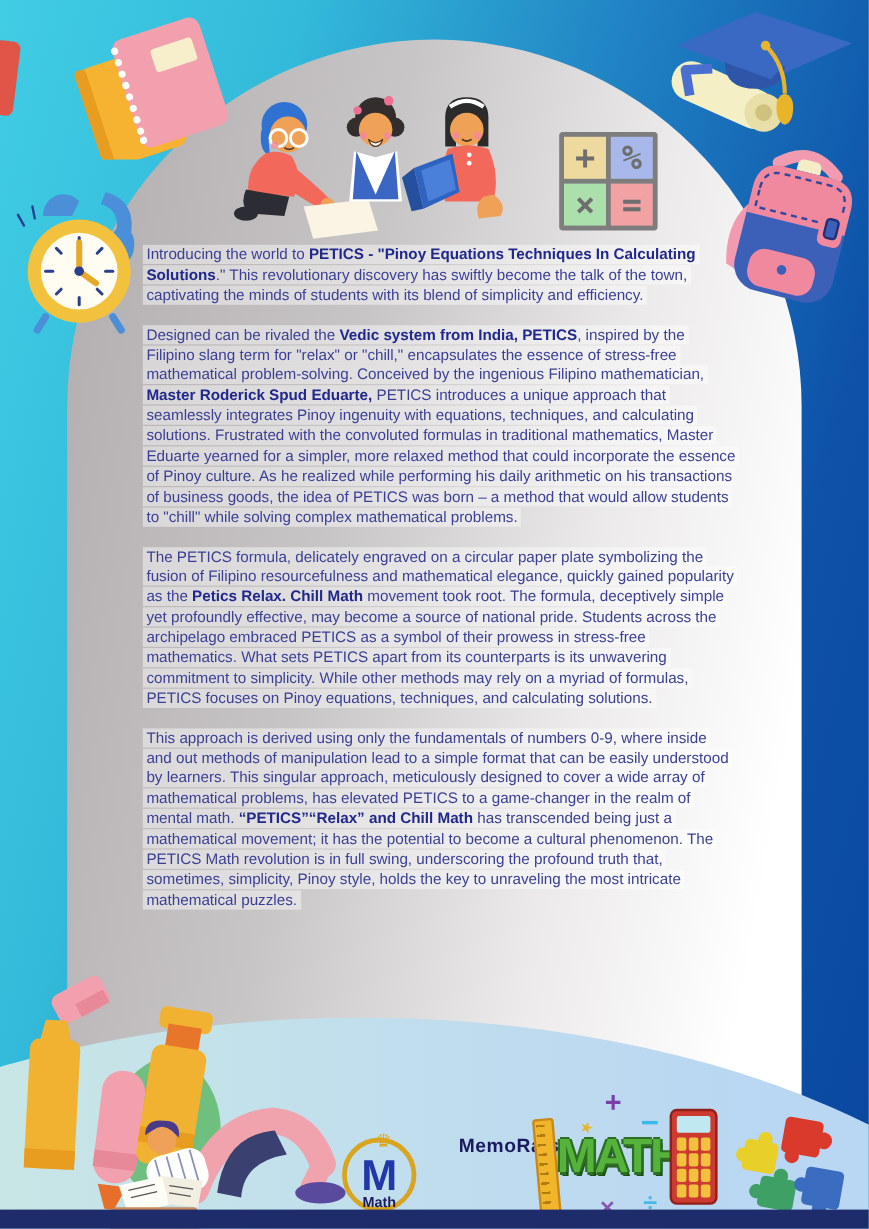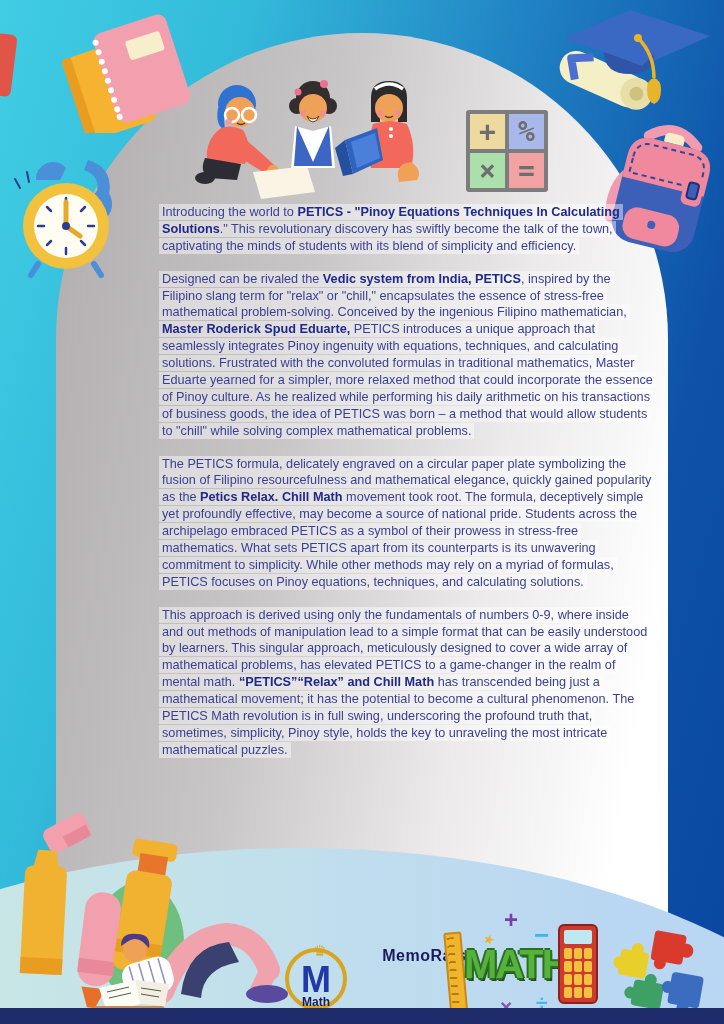--- a/index.html
+++ b/index.html
@@ -12,21 +12,21 @@
   .abs{position:absolute}
 
   
   .arch{
     left:56px;top:33px;width:612px;height:880px;
     border-radius:306px 306px 0 0;
     background:linear-gradient(100deg,#b1adae 0%,#c8c5c6 38%,#eceaea 68%,#ffffff 92%);
   }
 
   
-  .article{left:119px;top:204px;width:494px;color:#3a3f94;font-size:12.7px;line-height:1.33;margin-left:40px;}
+  .article{left:119px;top:204px;width:494px;color:#3a3f94;font-size:12.7px;line-height:1.33;}
   .article p{margin:0 0 16px 0;}
   .hl{
     background:rgba(255,255,255,.45);
     -webkit-box-decoration-break:clone;box-decoration-break:clone;
     padding:1px 3px;
   }
   .article strong{color:#20288c;font-weight:bold;}
 
   
   .calc-icon{left:466px;top:110px;width:82px;height:82px;background:#7d7d7d;border-radius:3px;padding:4px;}

